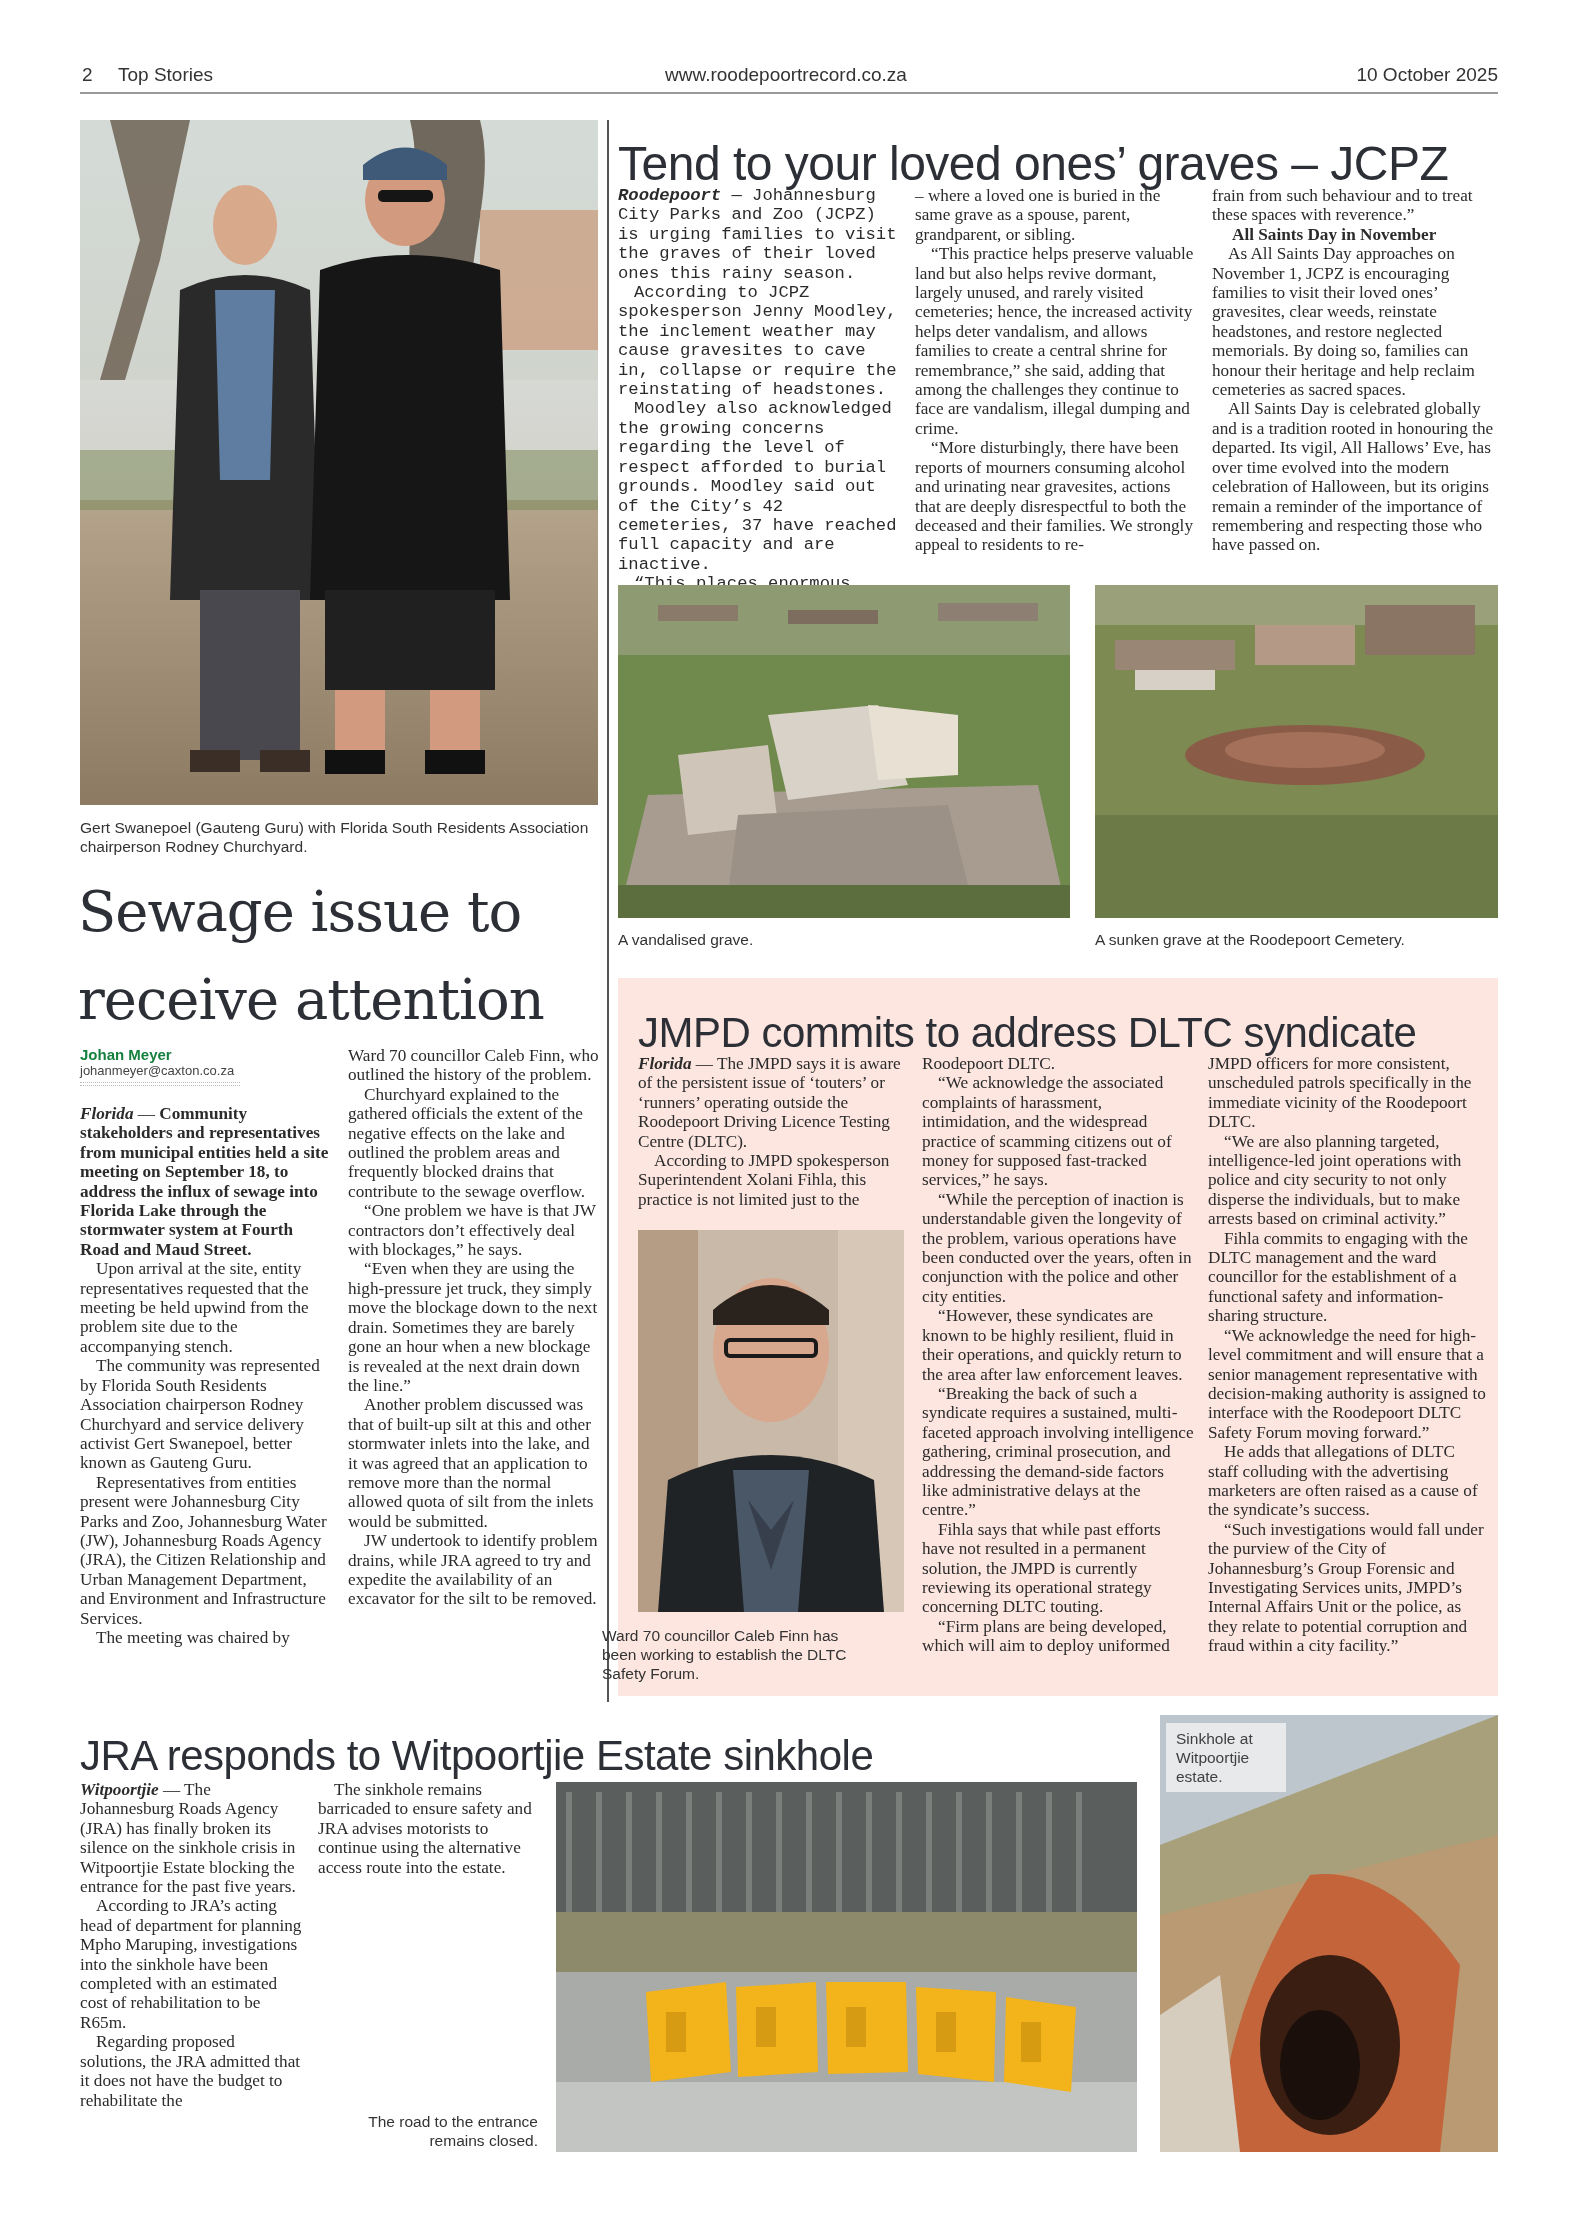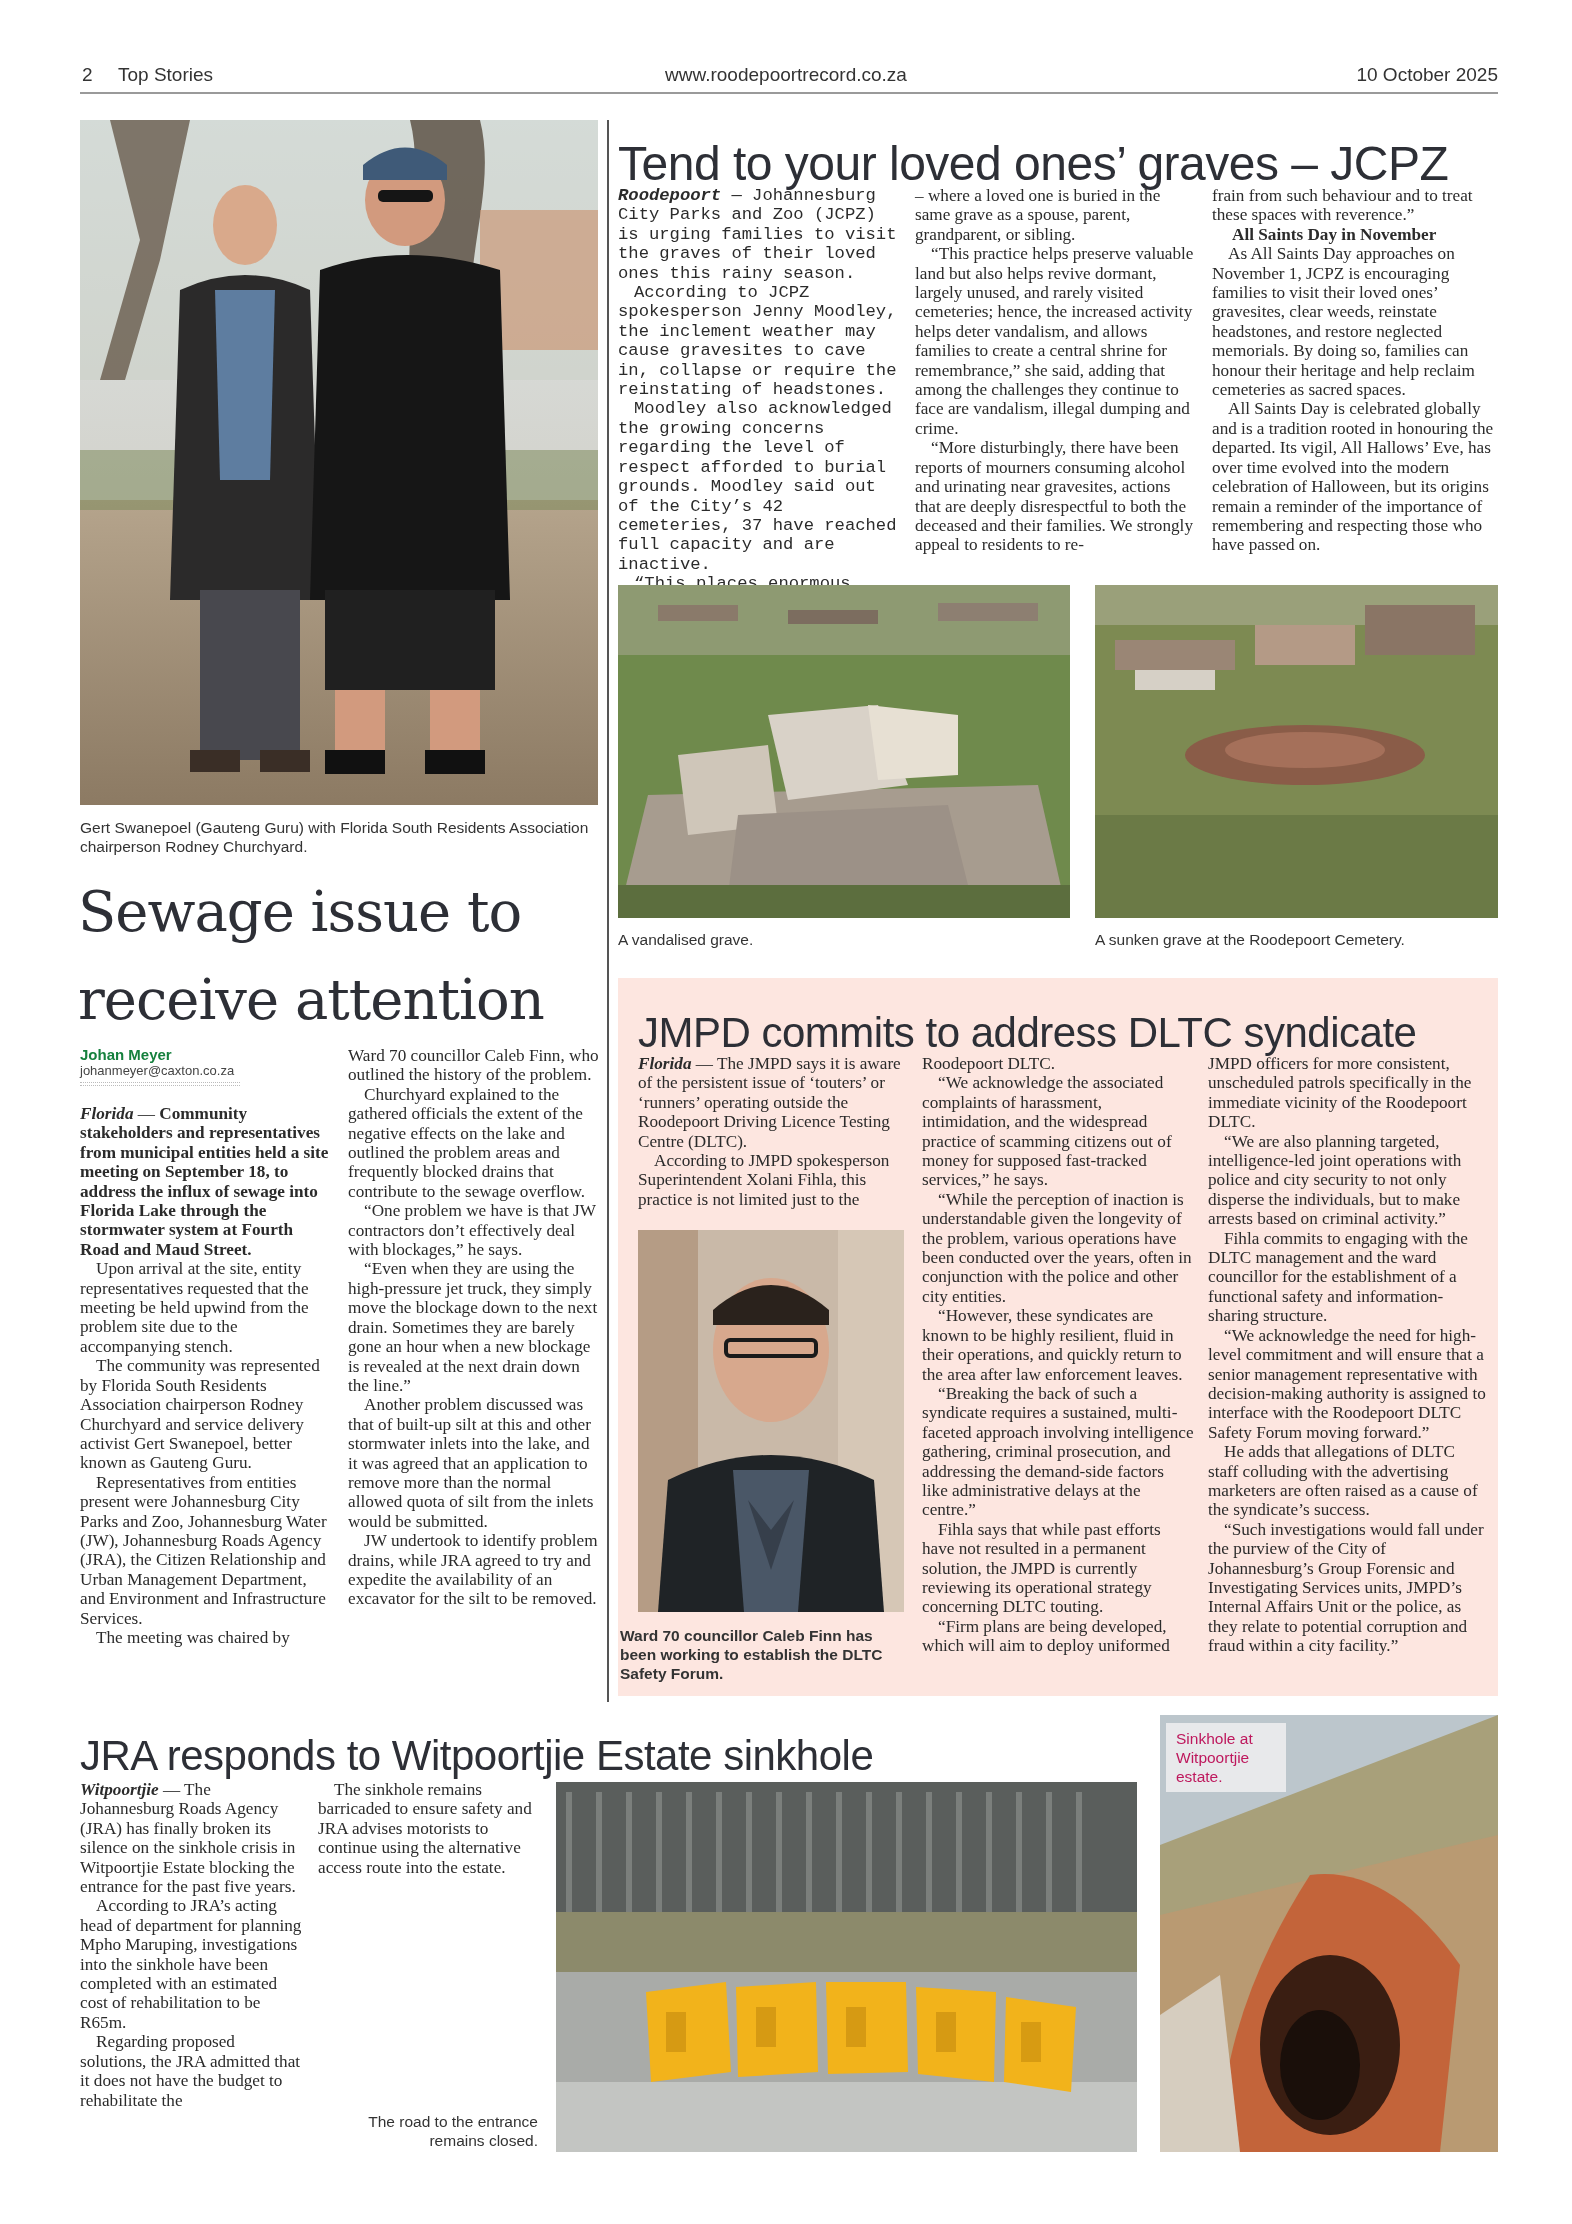--- a/index.html
+++ b/index.html
@@ -31,21 +31,21 @@
   .pink { left: 618px; top: 978px; width: 880px; height: 718px; background: #fde6e0; }
 
   
   .photo { overflow: hidden; }
   .photo svg { display: block; width: 100%; height: 100%; }
 
   .byline-name { font-family: "Liberation Sans", sans-serif; font-weight: bold; color: #15803d; font-size: 15px; }
   .byline-email { font-family: "Liberation Sans", sans-serif; color: #444; font-size: 13px; }
   .byline-rule { height: 4px; border-top: 1px dotted #bbb; border-bottom: 1px dotted #bbb; }
 
-  .sink-cap { background: rgba(235,235,238,0.92); font-family: "Liberation Sans", sans-serif; font-size: 15.5px; line-height: 19px; color: #be185d; padding: 6px 10px; }
+  .sink-cap { background: rgba(235,235,238,0.92); font-family: "Liberation Sans", sans-serif; font-size: 15.5px; line-height: 19px; color: #404040; padding: 6px 10px; }
 </style>
 </head>
 <body>
 
 <div class="abs hdr" style="left:82px;">2</div>
 <div class="abs hdr" style="left:118px;">Top Stories</div>
 <div class="abs hdr" style="left:0; width:1572px; text-align:center;">www.roodepoortrecord.co.za</div>
 <div class="abs hdr" style="right:74px;">10 October 2025</div>
 <div class="abs hdr-rule"></div>
 
@@ -183,21 +183,21 @@
     <rect x="0" y="0" width="60" height="382" fill="#b59c85"></rect>
     <rect x="200" y="0" width="66" height="382" fill="#d6c7b6"></rect>
     <ellipse cx="133" cy="120" rx="58" ry="72" fill="#d7a88d"></ellipse>
     <path d="M75 80 Q133 30 191 80 L191 95 L75 95 Z" fill="#2a221c"></path>
     <rect x="88" y="110" width="90" height="16" rx="4" fill="none" stroke="#1a1a1a" stroke-width="4"></rect>
     <path d="M20 382 L30 250 Q133 200 236 250 L246 382 Z" fill="#1f2326"></path>
     <path d="M95 240 L171 240 L160 382 L106 382 Z" fill="#4a5767"></path>
     <path d="M110 270 L133 300 L156 270 L133 340 Z" fill="#2d3540" opacity="0.7"></path>
   </svg>
 </div>
-<div class="abs cap" style="left:620px; top:1626px; width:270px;font-weight:bold;">Ward 70 councillor Caleb Finn has been working to establish the DLTC Safety Forum.</div>
+<div class="abs cap" style="left:602px; top:1626px; width:270px;">Ward 70 councillor Caleb Finn has been working to establish the DLTC Safety Forum.</div>
 
 <div class="abs col" style="left:922px; top:1054px; width:272px;">
   <p class="first">Roodepoort DLTC.</p>
   <p>“We acknowledge the associated complaints of harassment, intimidation, and the widespread practice of scamming citizens out of money for supposed fast-tracked services,” he says.</p>
   <p>“While the perception of inaction is understandable given the longevity of the problem, various operations have been conducted over the years, often in conjunction with the police and other city entities.</p>
   <p>“However, these syndicates are known to be highly resilient, fluid in their operations, and quickly return to the area after law enforcement leaves.</p>
   <p>“Breaking the back of such a syndicate requires a sustained, multi-faceted approach involving intelligence gathering, criminal prosecution, and addressing the demand-side factors like administrative delays at the centre.”</p>
   <p>Fihla says that while past efforts have not resulted in a permanent solution, the JMPD is currently reviewing its operational strategy concerning DLTC touting.</p>
   <p>“Firm plans are being developed, which will aim to deploy uniformed</p>
 </div>

